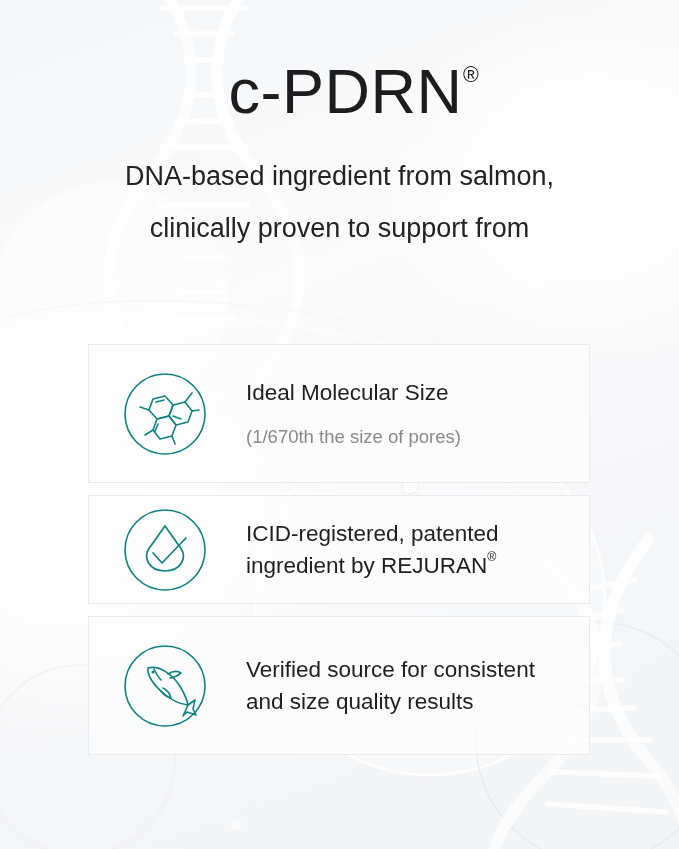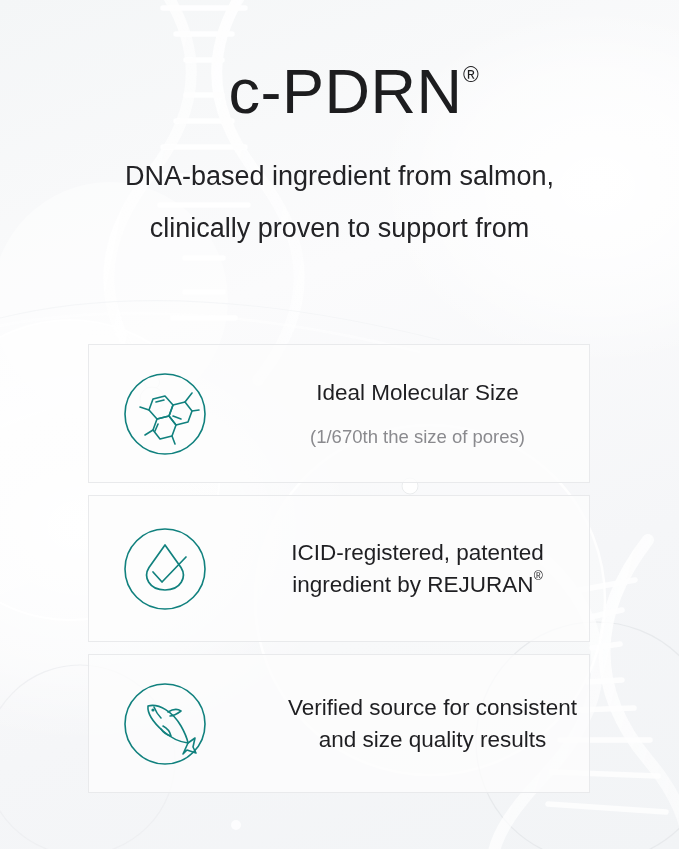--- a/index.html
+++ b/index.html
@@ -94,42 +94,41 @@
     background: rgba(252,252,253,0.80);
     border: 1px solid #e9eaec;
     display: flex;
     align-items: center;
     padding: 0 0 0 34px;
   }
   .card + .card {
     margin-top: 12px;
   }
   .card-1 { height: 139px; }
-  .card-2 { height: 147px; }
-  .card-3 { height: 139px; gap: 30px; }
+  .card-2 { height: 109px; }
+  .card-3 { height: 139px; }
 
   .icon-wrap {
     flex: 0 0 auto;
     width: 84px;
     height: 84px;
     margin-right: 39px;
     display: flex;
     align-items: center;
     justify-content: center;
   }
   .icon-wrap svg {
     display: block;
     width: 84px;
     height: 84px;
   }
 
   .card-text {
     flex: 1 1 auto;
     min-width: 0;
-    text-align: center;
   }
   .card-heading {
     font-size: 22.5px;
     line-height: 1.42;
     color: #1f1f22;
     font-weight: 400;
   }
   .card-heading .hline {
     display: block;
     white-space: nowrap;

